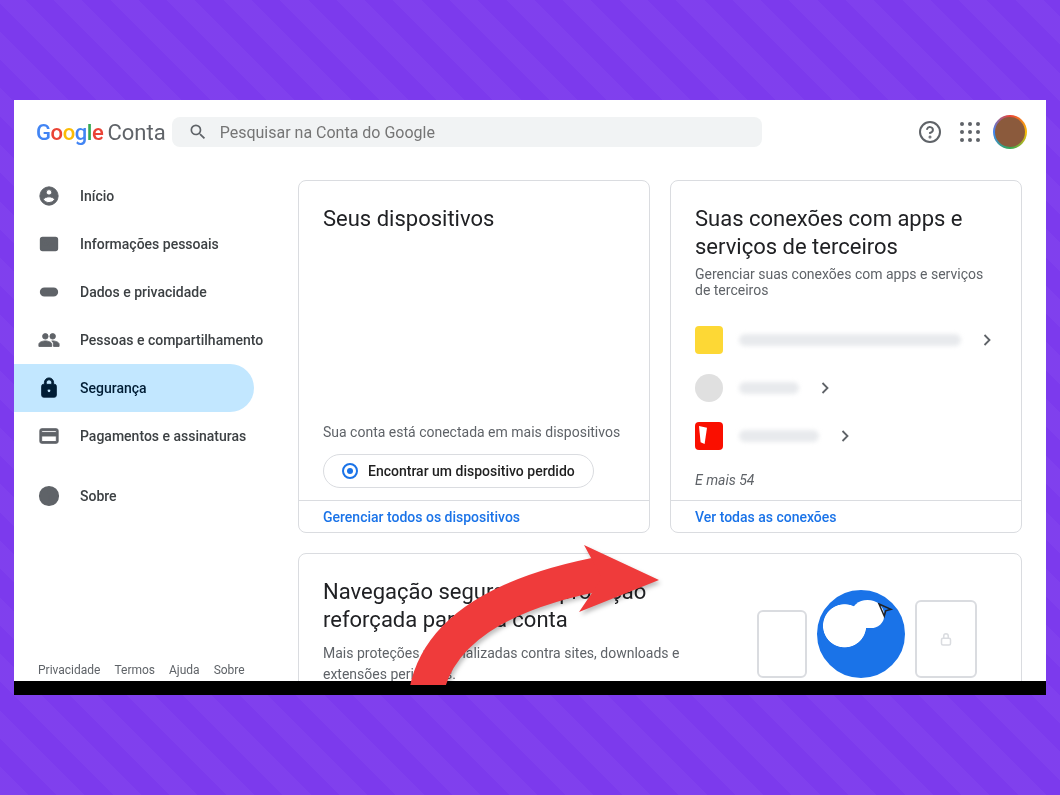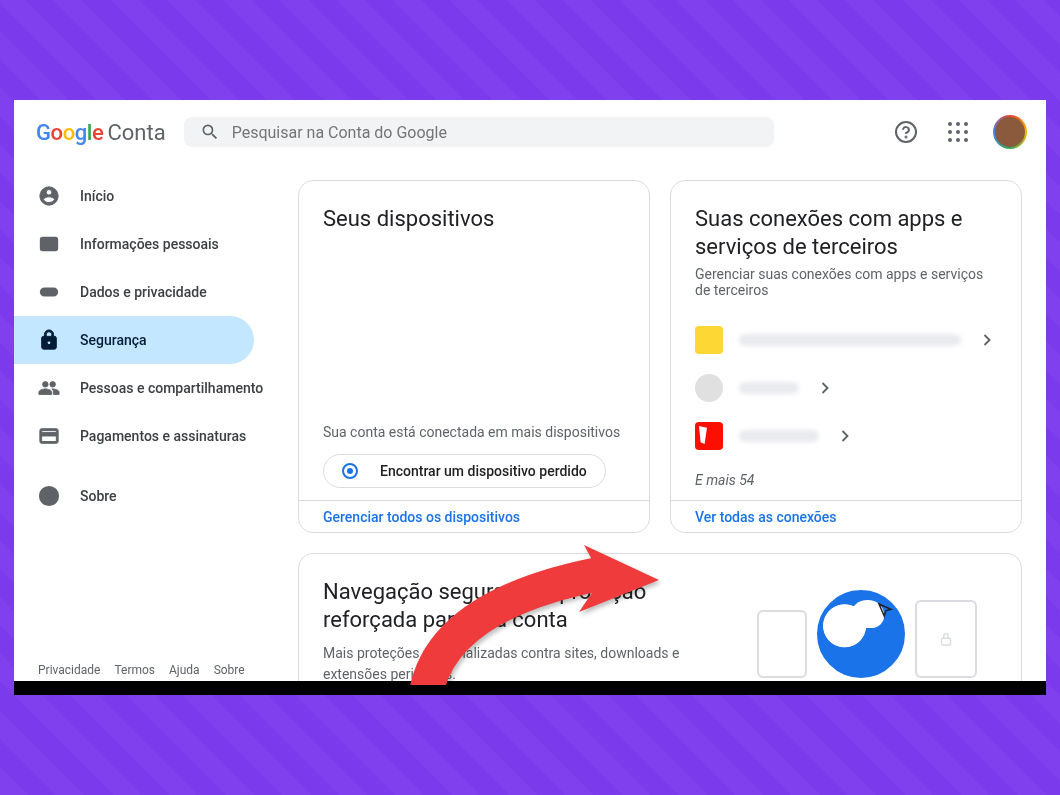--- a/index.html
+++ b/index.html
@@ -12,21 +12,21 @@
     }
     
     .window {
       position: absolute; top: 100px; left: 14px; right: 14px; bottom: 110px;
       background: #fff; overflow: hidden;
     }
     
     .bottom-bar { position: absolute; left: 14px; right: 14px; bottom: 100px; height: 14px; background: #000; }
     
     
-    .header { display: flex; align-items: center; height: 64px; padding: 0 16px; gap: 12px; }
+    .header { display: flex; align-items: center; height: 64px; padding: 0 16px; gap: 0; }
     .logo { display: flex; align-items: baseline; gap: 4px; padding: 0 6px; }
     .glogo { font-weight: 500; font-size: 22px; letter-spacing: -0.4px; }
     .glogo .b { color:#4285f4;} .glogo .r { color:#ea4335;} .glogo .y { color:#fbbc05;} .glogo .g { color:#34a853;}
     .logo-account { color:#5f6368; font-size: 22px; font-weight: 400; }
     .search { flex: 0 0 590px; display:flex; align-items:center; gap:12px; background:#f1f3f4; border-radius: 8px; height: 30px; padding: 0 16px; }
     .search svg { width:20px; height:20px; fill:#5f6368; flex:none; }
     .search input { border:0; background:transparent; font-size:16px; color:#5f6368; width:100%; outline:none; }
     .header-spacer { flex:1; }
     .hicon { width:40px; height:40px; border-radius:50%; display:flex; align-items:center; justify-content:center; color:#5f6368; cursor:pointer; }
     .apps-grid { display:grid; grid-template-columns: repeat(3, 4px); grid-template-rows: repeat(3, 4px); gap:4px; }
@@ -41,29 +41,29 @@
     .nav-item.sep { margin-top: 12px; }
     .nav-item svg, .nav-item .ico { width:22px; height:22px; fill:#5f6368; stroke:#5f6368; flex:none; }
     .nav-item.active { background:#c2e7ff; color:#001d35; }
     .nav-item.active svg { fill:#001d35; stroke:#001d35; }
     .nav-label { white-space: nowrap; }
     .sidebar-footer { margin-top:auto; padding: 0 0 8px 24px; display:flex; gap:14px; flex-wrap:wrap; font-size:12px; color:#5f6368; }
     .sidebar-footer span { cursor:pointer; }
     
     .main { flex:1; padding: 16px 24px 0 24px; overflow:hidden; }
     .row { display:flex; gap:20px; margin-bottom: 20px; }
-    .card { flex:1; border:1px solid #dadce0; border-radius:15px; background:#fff; display:flex; flex-direction:column; }
+    .card { flex:1; border:1px solid #dadce0; border-radius:8px; background:#fff; display:flex; flex-direction:column; }
     .card-pad { padding: 24px 24px 12px 24px; flex:1; }
     .card-title { font-size: 22px; color:#202124; font-weight:400; margin-bottom: 6px; line-height:1.25; }
     .card-sub { font-size: 14px; color:#5f6368; margin-bottom: 4px; }
     .card-desc { font-size: 14px; color:#5f6368; margin-top: 10px; line-height:1.5; max-width: 380px;}
     
     .devices-card .card-pad { min-height: 260px; display:flex; flex-direction:column; }
     .devices-bottom-text { font-size:14px; color:#5f6368; margin-top:auto; }
-    .find-btn { margin-top: 14px; display:inline-flex; align-items:center; gap:22px; border:1px solid #dadce0; border-radius:20px; padding: 8px 18px; font-size:14px; font-weight:500; color:#1f1f1f; cursor:pointer; width:fit-content;}
+    .find-btn { margin-top: 14px; display:inline-flex; align-items:center; gap:10px; border:1px solid #dadce0; border-radius:20px; padding: 8px 18px; font-size:14px; font-weight:500; color:#1f1f1f; cursor:pointer; width:fit-content;}
     .target-icon { width:16px; height:16px; border:2px solid #1a73e8; border-radius:50%; position:relative; }
     .target-icon::after { content:''; position:absolute; inset:3px; background:#1a73e8; border-radius:50%; }
     
     .conn-list { margin-top: 18px; }
     .conn-item { display:flex; align-items:center; gap:16px; height:48px; cursor:pointer; }
     .conn-icon { width:28px; height:28px; border-radius:4px; flex:none; }
     .ci-yellow { background:#fdd835; }
     .ci-gray { background:#e0e0e0; border-radius:50%; }
     .ci-red { background:#fa0f00; position:relative; }
     .ci-red::after { content:''; position:absolute; left:4px; top:4px; width:8px; height:18px; background:#fff; clip-path: polygon(0 0, 100% 10%, 70% 100%, 20% 90%); }
@@ -154,31 +154,31 @@
           </svg>
         <span class="nav-label">Informações pessoais</span>
       </div>
       <div class="nav-item">
         <svg viewBox="0 0 24 24" fill="none" stroke-width="2">
             <rect x="3" y="8" width="18" height="8" rx="4"></rect>
             <circle cx="8" cy="12" r="3" fill="#5f6368"></circle>
           </svg>
         <span class="nav-label">Dados e privacidade</span>
       </div>
+      <div class="nav-item">
+        <svg viewBox="0 0 24 24">
+            <path d="M16 11a3 3 0 100-6 3 3 0 000 6zm-8 0a3 3 0 100-6 3 3 0 000 6zm0 2c-2.33 0-7 1.17-7 3.5V19h14v-2.5c0-2.33-4.67-3.5-7-3.5zm8 0c-.29 0-.62.02-.97.05 1.16.84 1.97 1.97 1.97 3.45V19h6v-2.5c0-2.33-4.67-3.5-7-3.5z"></path>
+          </svg>
+        <span class="nav-label">Pessoas e compartilhamento</span>
+      </div>
       <div class="nav-item active">
         <svg viewBox="0 0 24 24">
             <path d="M18 8h-1V6a5 5 0 00-10 0v2H6a2 2 0 00-2 2v10a2 2 0 002 2h12a2 2 0 002-2V10a2 2 0 00-2-2zM9 6a3 3 0 016 0v2H9V6zm3 11a2 2 0 110-4 2 2 0 010 4z"></path>
           </svg>
         <span class="nav-label">Segurança</span>
-      </div>
-      <div class="nav-item">
-        <svg viewBox="0 0 24 24">
-            <path d="M16 11a3 3 0 100-6 3 3 0 000 6zm-8 0a3 3 0 100-6 3 3 0 000 6zm0 2c-2.33 0-7 1.17-7 3.5V19h14v-2.5c0-2.33-4.67-3.5-7-3.5zm8 0c-.29 0-.62.02-.97.05 1.16.84 1.97 1.97 1.97 3.45V19h6v-2.5c0-2.33-4.67-3.5-7-3.5z"></path>
-          </svg>
-        <span class="nav-label">Pessoas e compartilhamento</span>
       </div>
       <div class="nav-item">
         <svg viewBox="0 0 24 24">
             <path d="M20 4H4a2 2 0 00-2 2v12a2 2 0 002 2h16a2 2 0 002-2V6a2 2 0 00-2-2zm0 14H4v-6h16v6zm0-10H4V6h16v2z"></path>
           </svg>
         <span class="nav-label">Pagamentos e assinaturas</span>
       </div>
       <div class="nav-item sep">
         <svg viewBox="0 0 24 24" fill="none" stroke-width="2">
             <circle cx="12" cy="12" r="10"></circle>

